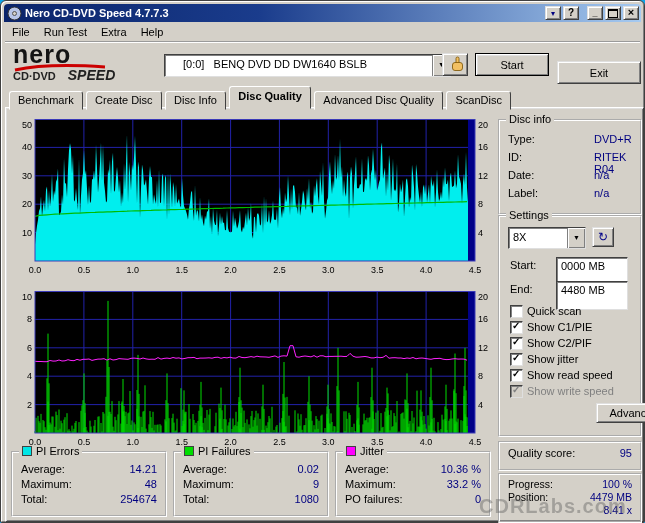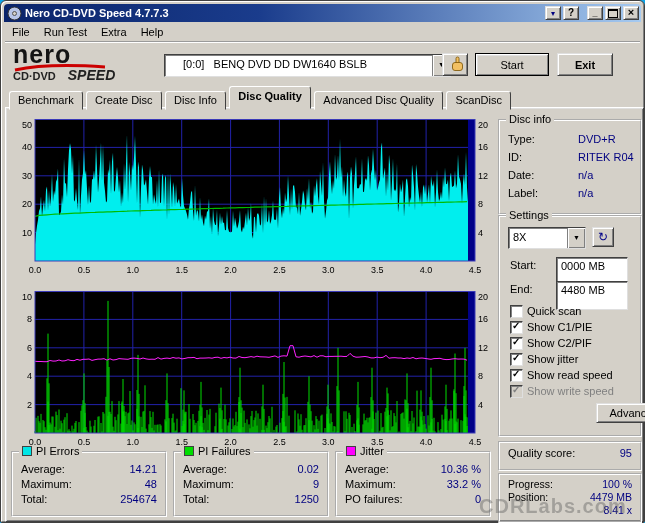--- a/index.html
+++ b/index.html
@@ -38,21 +38,21 @@
   .combo-text{flex:1 1 auto;font-size:11px;line-height:19px;padding-left:5px;white-space:pre;overflow:hidden;}
   .combo-arrow{flex:0 0 17px;background:#d4d0c8;border-left:1px solid #808080;
                box-shadow:inset 1px 1px 0 #fff, inset -1px -1px 0 #808080;
                font-size:7px;text-align:center;line-height:19px;}
   .hand-btn{position:absolute;left:441px;top:52px;width:26px;height:23px;}
   .btn{background:#d4d0c8;border:1px solid;border-color:#dfdfdf #404040 #404040 #dfdfdf;
        box-shadow:inset 1px 1px 0 #fff, inset -1px -1px 0 #808080;
        font-size:11px;font-family:"Liberation Sans",sans-serif;}
   .start-btn{position:absolute;left:474px;top:52px;width:74px;height:23px;border:1px solid #000;
              box-shadow:inset 1px 1px 0 #fff, inset -1px -1px 0 #808080, inset 2px 2px 0 #dfdfdf;}
-  .exit-btn{position:absolute;left:556px;top:52px;width:56px;height:23px;font-weight:bold;}
+  .exit-btn{position:absolute;left:556px;top:60px;width:84px;height:23px;}
   
   .tabstrip{position:absolute;left:8px;top:85px;height:22px;white-space:nowrap;z-index:3;}
   .tab{position:relative;display:inline-block;height:17px;line-height:17px;padding:0 8px;top:4px;
        font-size:11px;background:#d4d0c8;border:1px solid;border-color:#fff #404040 #d4d0c8 #fff;
        border-radius:3px 3px 0 0;margin-right:-1px;}
   .tab.active{height:21px;line-height:19px;top:0;z-index:5;font-weight:bold;
               border-color:#fff #404040 #d4d0c8 #fff;}
   .tabpage{position:absolute;left:4px;top:106px;width:637px;height:413px;background:#d4d0c8;
            border:1px solid;border-color:#fff #404040 #404040 #fff;
            box-shadow:inset 1px 1px 0 #dfdfdf, inset -1px -1px 0 #808080;}
@@ -62,21 +62,21 @@
   .chart-bottom{left:10px;top:290px;}
   .chart svg text{font-family:"Liberation Sans",sans-serif;font-size:9px;fill:#000;}
   
   .gbox{position:absolute;border:2px groove #ffffff;}
   .gbox .legend{position:absolute;top:-8px;left:6px;background:#d4d0c8;padding:0 3px;font-size:11px;
                 display:flex;align-items:center;gap:4px;}
   .legend-sq{display:inline-block;width:8px;height:8px;border:1px solid #404040;}
   .rowline{position:absolute;left:0;right:0;height:14px;font-size:11px;}
   .rowline .lab{position:absolute;left:8px;color:#000;}
   .rowline .val{position:absolute;right:8px;color:#000080;}
-  .rowline .val-left{position:absolute;left:50px;color:#000080;padding-left:28px;}
+  .rowline .val-left{position:absolute;left:66px;color:#000080;padding-left:28px;}
   
   .discinfo{left:497px;top:118px;width:140px;height:92px;}
   .settings{left:497px;top:214px;width:140px;height:218px;}
   .quality{left:497px;top:440px;width:140px;height:26px;}
   .progressbox{left:497px;top:472px;width:140px;height:46px;}
   
   .spd-combo{position:absolute;left:8px;top:10px;width:76px;height:20px;display:flex;background:#fff;
              border:1px solid;border-color:#404040 #dfdfdf #dfdfdf #404040;box-shadow:inset 1px 1px 0 #808080;}
   .spd-text{flex:1;font-size:11px;line-height:18px;padding-left:4px;}
   .refresh-btn{position:absolute;left:92px;top:10px;width:22px;height:20px;padding:0;}
@@ -350,21 +350,21 @@
     <div class="rowline stat-row" style="top:10px">
           <span class="lab">Average:</span>
           <span class="val">0.02</span>
         </div>
     <div class="rowline stat-row" style="top:25px">
           <span class="lab">Maximum:</span>
           <span class="val">9</span>
         </div>
     <div class="rowline stat-row" style="top:40px">
           <span class="lab">Total:</span>
-          <span class="val">1250</span>
+          <span class="val">1080</span>
         </div>
   </div>
 
   <div class="gbox stat3">
     <span class="legend">
       <span class="legend-sq" id="sq2" style="background: rgb(255, 0, 255);"></span>
           <span>Jitter</span>
     </span>
     <div class="rowline stat-row" style="top:10px">
           <span class="lab">Average:</span>

